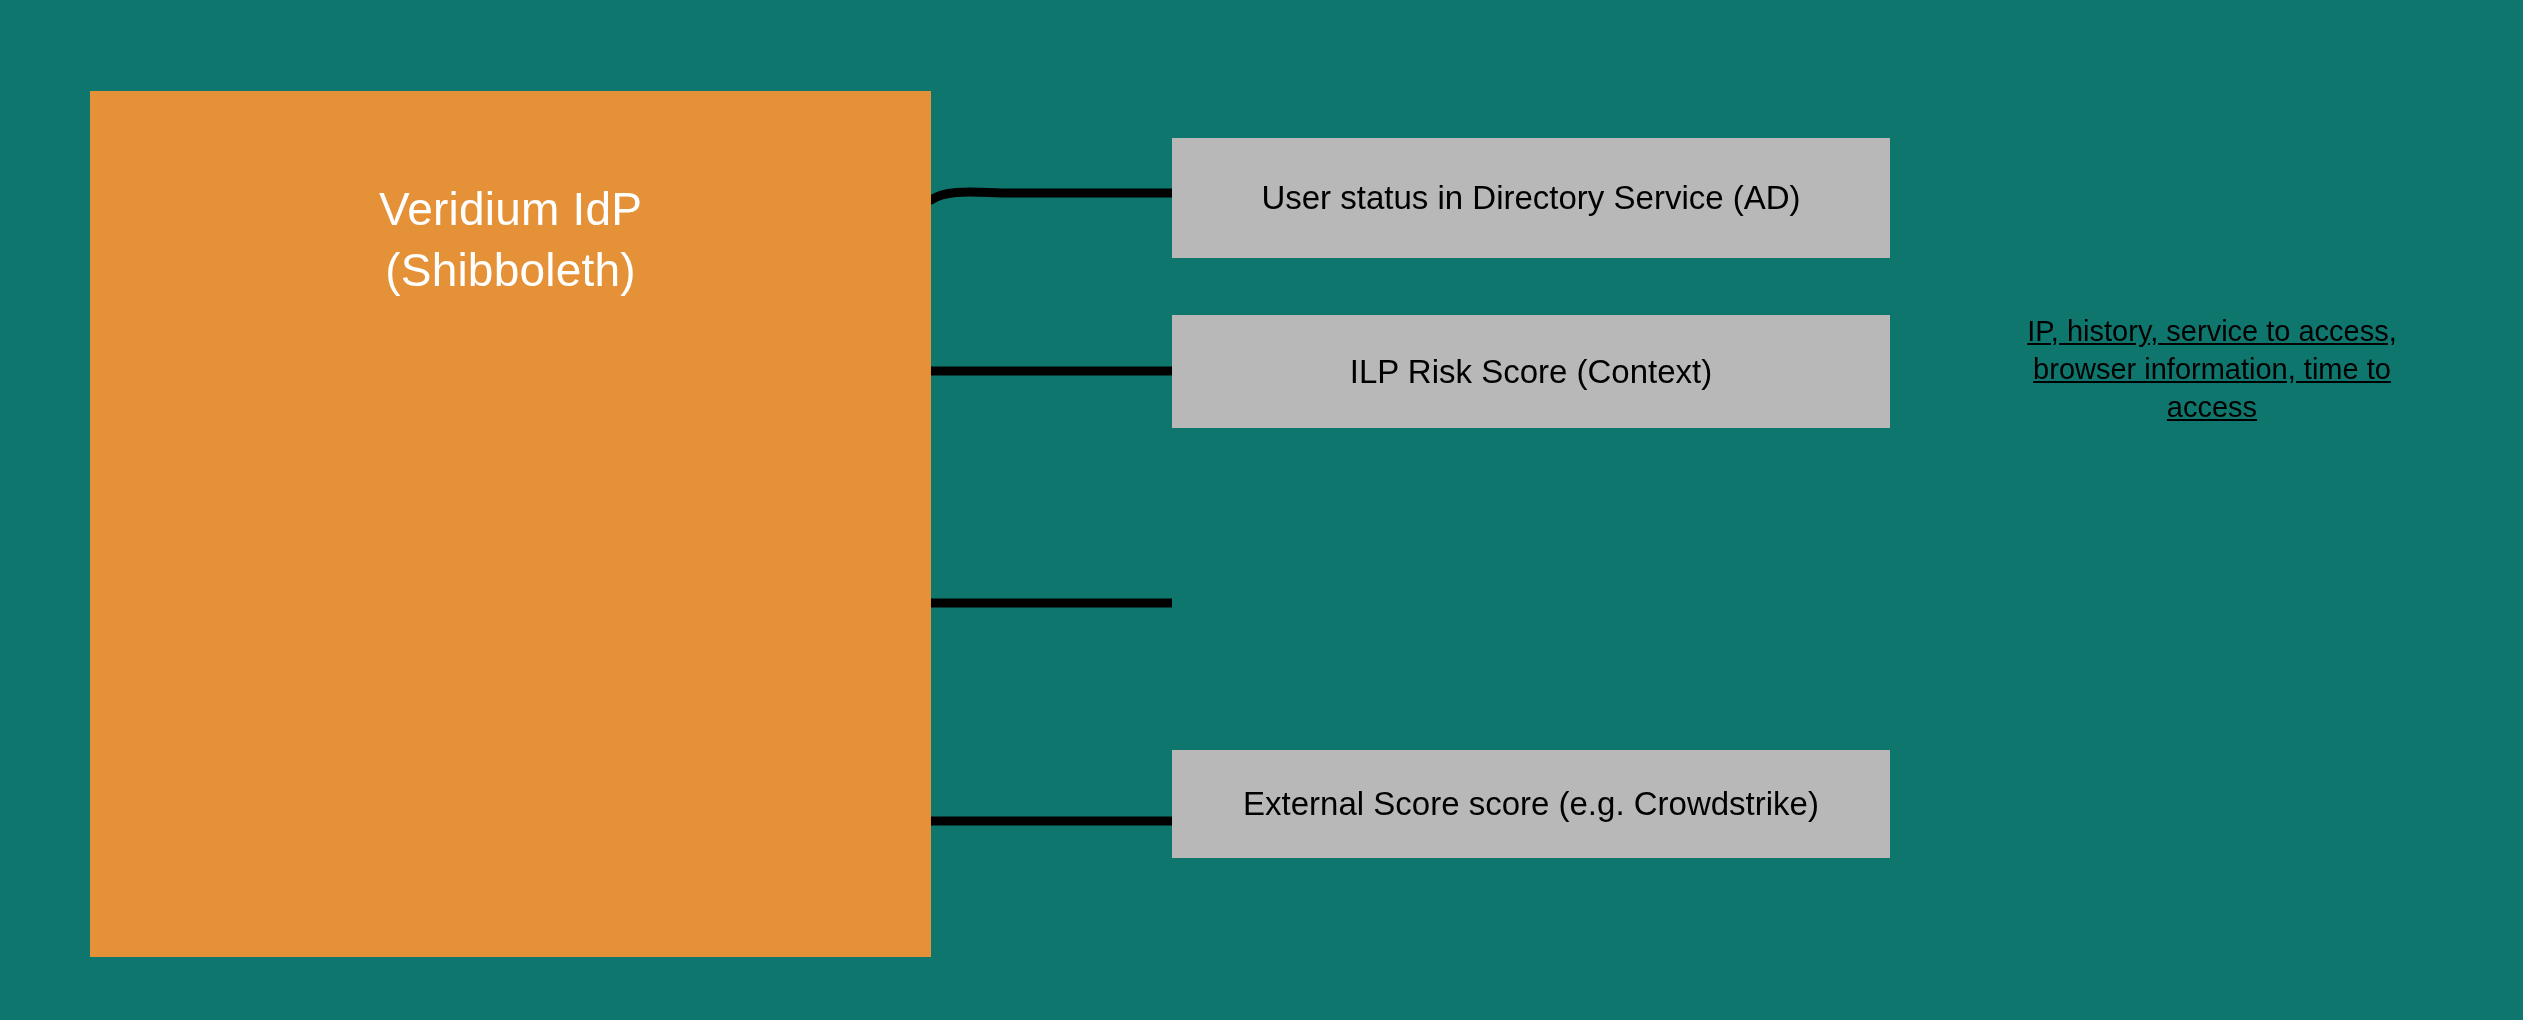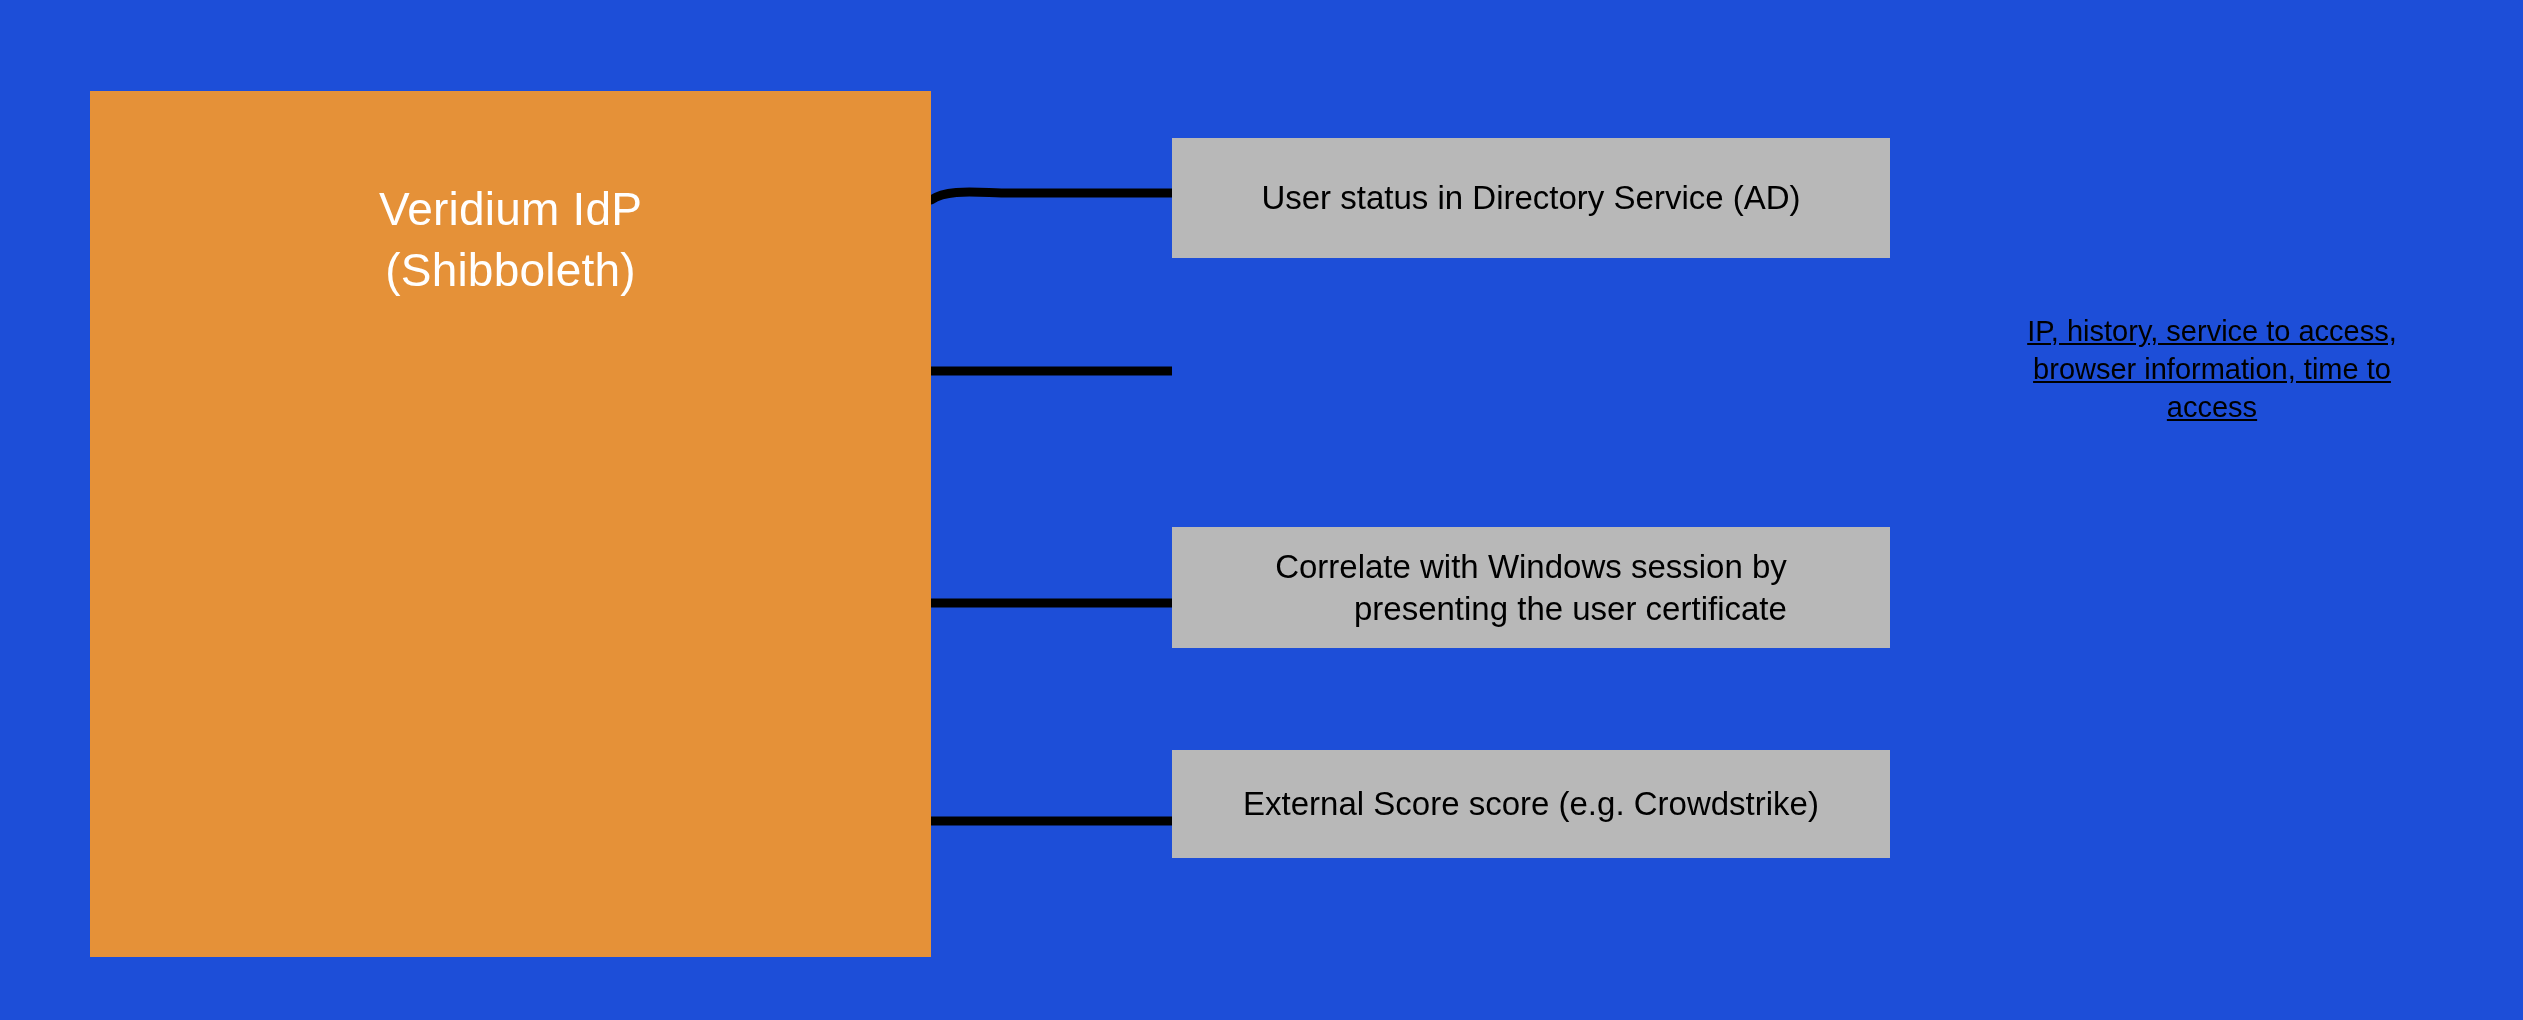--- a/index.html
+++ b/index.html
@@ -10,21 +10,21 @@
   body {
     width: 2523px;
     height: 1020px;
     font-family: "Liberation Sans", sans-serif;
     overflow: hidden;
   }
   #canvas {
     position: relative;
     width: 2523px;
     height: 1020px;
-    background: #1d4ed8;
+    background: #0f766e;
   }
 
   
   .idp-node {
     position: absolute;
     left: 90px;
     top: 91px;
     width: 841px;
     height: 866px;
     background: #e59138;
@@ -106,25 +106,24 @@
 
   <div class="idp-node">
     <div class="idp-label">Veridium IdP
 (Shibboleth)</div>
   </div>
 
   <div class="factor-box" id="factor-box-0">
     <div class="factor-label">User status in Directory Service (AD)</div>
   </div>
 
+  <div class="factor-box" id="factor-box-1">
+    <div class="factor-label">ILP Risk Score (Context)</div>
+  </div>
 
-  <div class="factor-box" id="factor-box-2">
-    <div class="factor-label">Correlate with Windows session by
-presenting the user certificate</div>
-  </div>
 
   <div class="factor-box" id="factor-box-3">
     <div class="factor-label">External Score score (e.g. Crowdstrike)</div>
   </div>
 
   <div class="annotation">IP, history, service to access,
 browser information, time to
 access</div>
 
 </div>

